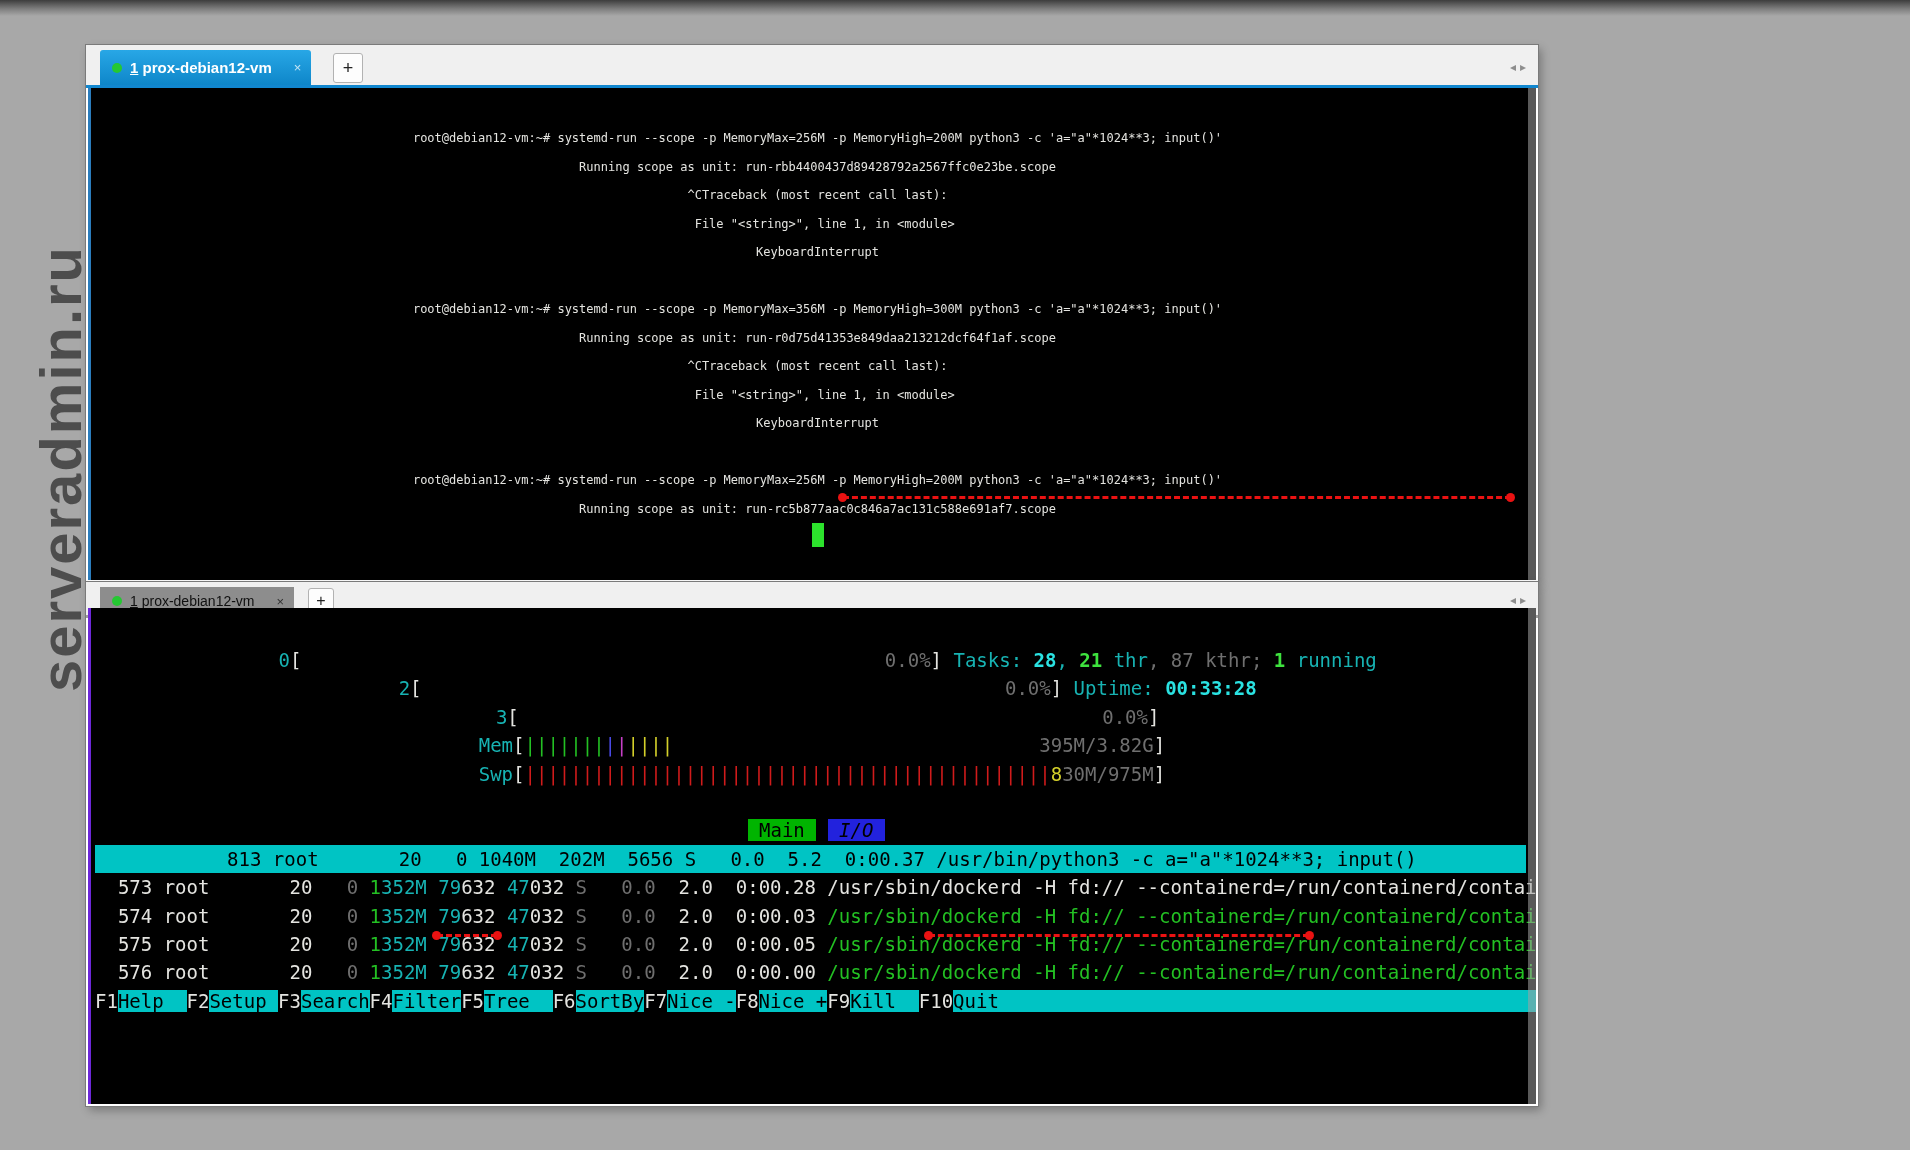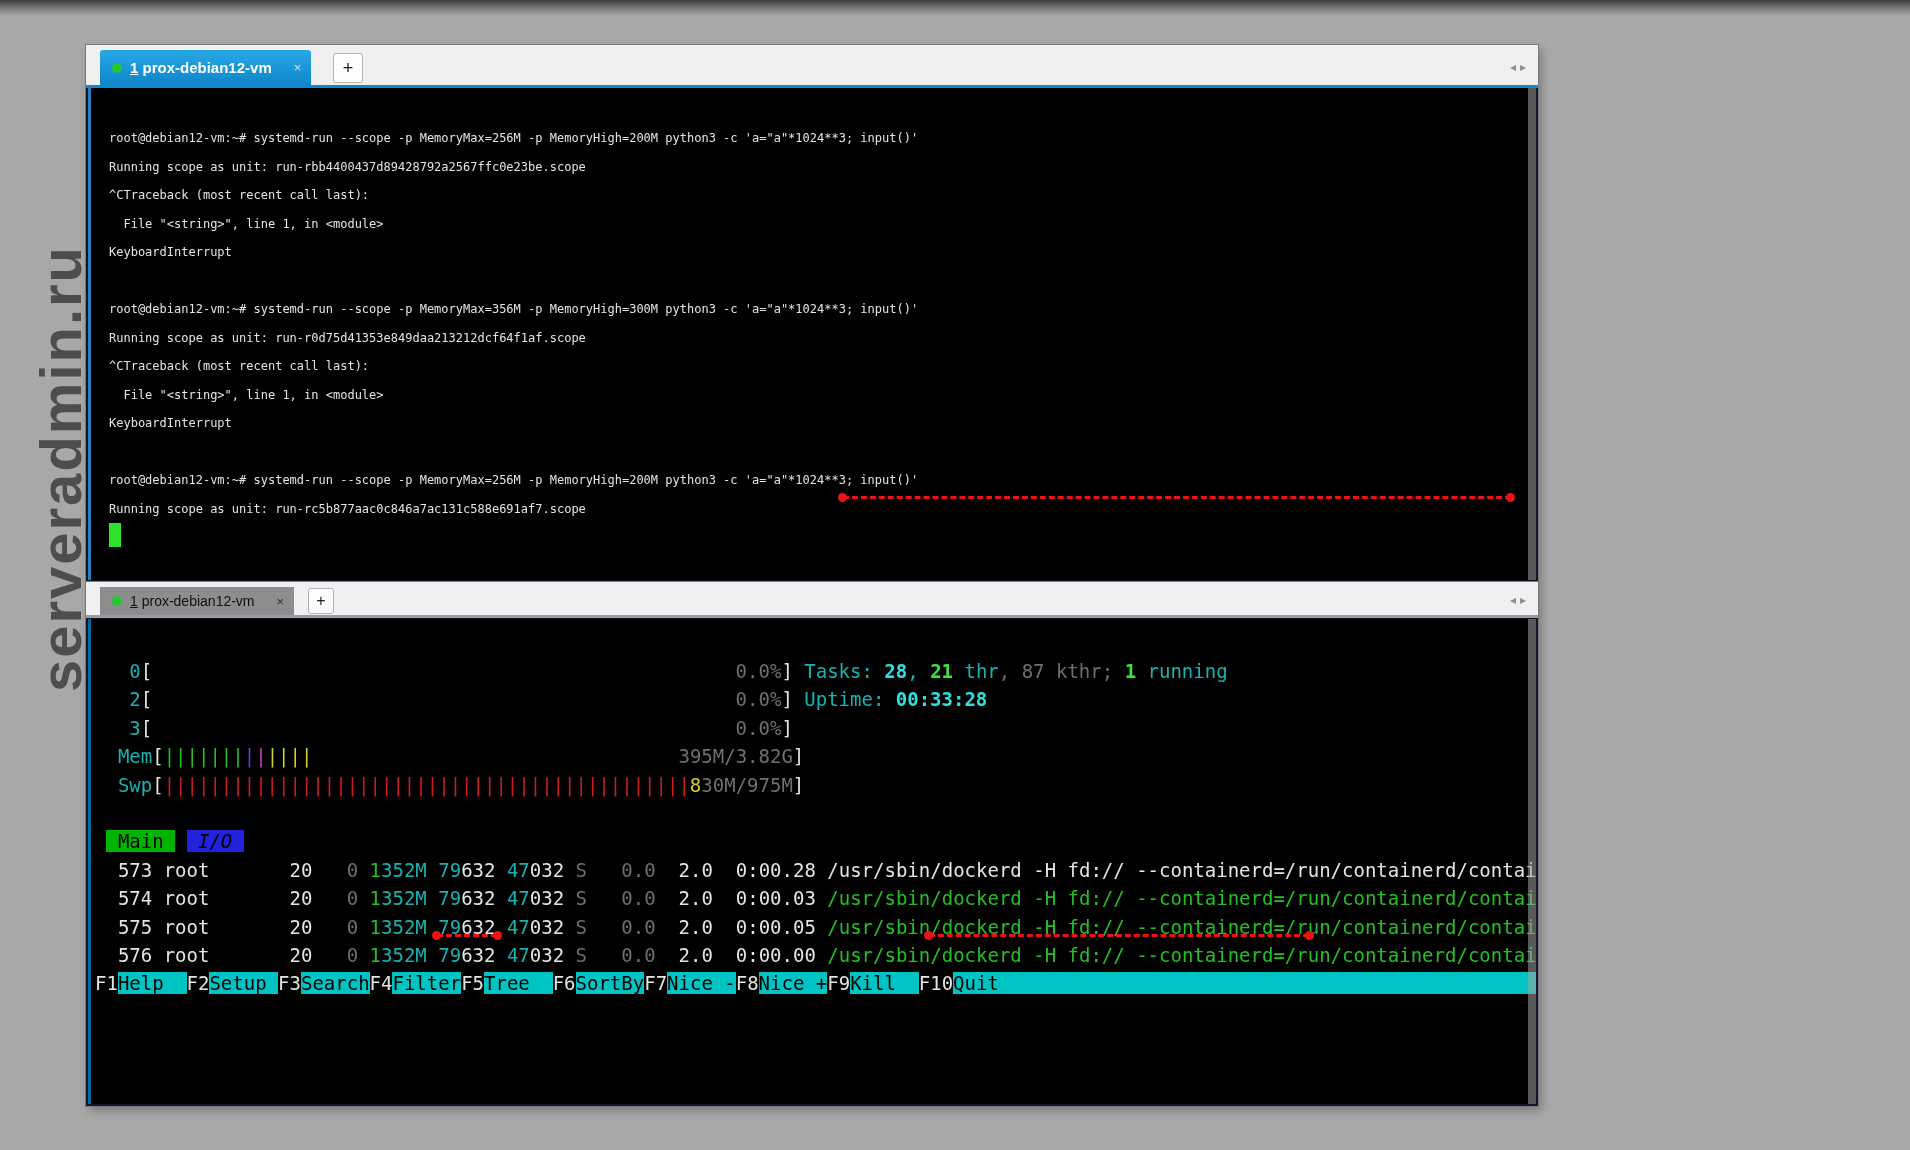--- a/index.html
+++ b/index.html
@@ -10,21 +10,21 @@
   }
   .top-shade{position:absolute;left:0;top:0;width:1910px;height:16px;
     background:linear-gradient(#3d3d3d,#7e7e7e 55%,#a8a8a8);}
   
   .watermark{
     position:absolute;left:-250px;top:435px;width:620px;text-align:center;
     transform:rotate(-90deg);
     font-size:58px;font-weight:bold;color:#4d4d4d;letter-spacing:2px;
   }
   
-  .win{position:absolute;background:#0f172a;box-shadow:0 0 0 1px #7a7a7a, 3px 4px 9px rgba(0,0,0,.30);}
+  .win{position:absolute;background:#ffffff;box-shadow:0 0 0 1px #7a7a7a, 3px 4px 9px rgba(0,0,0,.30);text-align:center;}
   #win-top{left:86px;top:45px;width:1452px;height:537px;}
   #win-bottom{left:86px;top:582px;width:1452px;height:524px;}
   
   .tabbar{position:relative;width:100%;background:#f0f0f0;}
   #win-top .tabbar{height:43px;}
   #win-bottom .tabbar{height:36px;}
   .tabstrip{position:absolute;left:0;bottom:0;width:100%;height:3px;}
   #win-top .tabstrip{background:#1187cf;}
   #win-bottom .tabstrip{background:#9c9c9c;}
   .tab{position:absolute;top:5px;display:flex;align-items:center;gap:8px;padding:0 10px 0 12px;cursor:default;}
@@ -34,21 +34,21 @@
   .tab-idx{text-decoration:underline;}
   .tab-close{font-size:13px;opacity:.75;margin-left:14px;font-weight:normal;}
   .newtab{position:absolute;display:flex;align-items:center;justify-content:center;
     background:#fdfdfd;border:1px solid #b2b2b2;border-radius:3px;color:#222;}
   #win-top .newtab{left:247px;top:8px;width:28px;height:28px;font-size:18px;}
   #win-bottom .newtab{left:222px;top:6px;width:24px;height:24px;font-size:16px;}
   .navarrows{position:absolute;right:8px;top:50%;transform:translateY(-50%);color:#8d8d8d;font-size:12px;letter-spacing:4px;}
   
   .term{position:absolute;left:2px;right:2px;bottom:2px;background:#000;overflow:hidden;}
   #win-top .term{top:43px;border-left:3px solid #2b7dbd;}
-  #win-bottom .term{top:37px;border-left:3px solid #0369a1;}
+  #win-bottom .term{top:26px;border-left:3px solid #6d28d9;}
   .term .gutter{position:absolute;right:0;top:0;bottom:0;width:8px;background:#a3a3a3;opacity:.55;}
   #term1-content{position:absolute;left:18px;top:36px;right:10px;
     font-family:"DejaVu Sans Mono", monospace;font-size:12px;line-height:28.5px;color:#e4e4e0;}
   #term2-content{position:absolute;left:4px;top:38px;right:10px;
     font-family:"DejaVu Sans Mono", monospace;font-size:19px;line-height:28.4px;color:#e4e4e0;}
   .tline,.hline{white-space:pre;}
   .cursor{display:inline-block;width:12px;height:24px;background:#2ce22c;vertical-align:-4px;}
   
   .s-w{color:#e4e4e0;}
   .s-t{color:#e4e4e0;}
@@ -127,20 +127,21 @@
   <div class="term">
     <div id="term2-content">
       <div>
           <div class="hline"><span class="s-cy">   0</span><span class="s-w">[</span><span class="s-t">                                                   </span><span class="s-gr">0.0%</span><span class="s-w">] </span><span class="s-cy">Tasks: </span><span class="s-cyb">28</span><span class="s-cy">, </span><span class="s-gb">21</span><span class="s-cy"> thr</span><span class="s-gr">, 87 kthr; </span><span class="s-gb">1</span><span class="s-cy"> running</span></div>
           <div class="hline"><span class="s-cy">   2</span><span class="s-w">[</span><span class="s-t">                                                   </span><span class="s-gr">0.0%</span><span class="s-w">] </span><span class="s-cy">Uptime: </span><span class="s-cyb">00:33:28</span></div>
           <div class="hline"><span class="s-cy">   3</span><span class="s-w">[</span><span class="s-t">                                                   </span><span class="s-gr">0.0%</span><span class="s-w">]</span></div>
           <div class="hline"><span class="s-cy">  Mem</span><span class="s-w">[</span><span class="s-g">|||||||</span><span class="s-bl">|</span><span class="s-m">|</span><span class="s-y">||||</span><span class="s-t">                                </span><span class="s-gr">395M/3.82G</span><span class="s-w">]</span></div>
           <div class="hline"><span class="s-cy">  Swp</span><span class="s-w">[</span><span class="s-r">||||||||||||||||||||||||||||||||||||||||||||||</span><span class="s-y">8</span><span class="s-gr">30M/975M</span><span class="s-w">]</span></div>
           <div class="hline"><span class="s-t"> </span></div>
           <div class="hline"><span class="s-t"> </span><span class="s-kg"> Main </span><span class="s-t"> </span><span class="s-kb"> I/O </span></div>
+          <div class="hline hl-sel"><span class="s-k">  813 root       20   0 1040M  202M  5656 S   0.0  5.2  0:00.37 /usr/bin/python3 -c a="a"*1024**3; input()</span></div>
           <div class="hline"><span class="s-w">  573 root       20 </span><span class="s-gr">  0</span><span class="s-w"> </span><span class="s-g">1</span><span class="s-cy">352M</span><span class="s-w"> </span><span class="s-cy">79</span><span class="s-w">632</span><span class="s-w"> </span><span class="s-cy">47</span><span class="s-w">032</span><span class="s-w"> </span><span class="s-gr">S</span><span class="s-w"> </span><span class="s-gr">  0.0</span><span class="s-w"> </span><span class="s-w"> 2.0</span><span class="s-w">  0:00.28 </span><span class="s-w">/usr/sbin/dockerd -H fd:// --containerd=/run/containerd/containerd.sock</span></div>
           <div class="hline"><span class="s-w">  574 root       20 </span><span class="s-gr">  0</span><span class="s-w"> </span><span class="s-g">1</span><span class="s-cy">352M</span><span class="s-w"> </span><span class="s-cy">79</span><span class="s-w">632</span><span class="s-w"> </span><span class="s-cy">47</span><span class="s-w">032</span><span class="s-w"> </span><span class="s-gr">S</span><span class="s-w"> </span><span class="s-gr">  0.0</span><span class="s-w"> </span><span class="s-w"> 2.0</span><span class="s-w">  0:00.03 </span><span class="s-g">/usr/sbin/dockerd -H fd:// --containerd=/run/containerd/containerd.sock</span></div>
           <div class="hline"><span class="s-w">  575 root       20 </span><span class="s-gr">  0</span><span class="s-w"> </span><span class="s-g">1</span><span class="s-cy">352M</span><span class="s-w"> </span><span class="s-cy">79</span><span class="s-w">632</span><span class="s-w"> </span><span class="s-cy">47</span><span class="s-w">032</span><span class="s-w"> </span><span class="s-gr">S</span><span class="s-w"> </span><span class="s-gr">  0.0</span><span class="s-w"> </span><span class="s-w"> 2.0</span><span class="s-w">  0:00.05 </span><span class="s-g">/usr/sbin/dockerd -H fd:// --containerd=/run/containerd/containerd.sock</span></div>
           <div class="hline"><span class="s-w">  576 root       20 </span><span class="s-gr">  0</span><span class="s-w"> </span><span class="s-g">1</span><span class="s-cy">352M</span><span class="s-w"> </span><span class="s-cy">79</span><span class="s-w">632</span><span class="s-w"> </span><span class="s-cy">47</span><span class="s-w">032</span><span class="s-w"> </span><span class="s-gr">S</span><span class="s-w"> </span><span class="s-gr">  0.0</span><span class="s-w"> </span><span class="s-w"> 2.0</span><span class="s-w">  0:00.00 </span><span class="s-g">/usr/sbin/dockerd -H fd:// --containerd=/run/containerd/containerd.sock</span></div>
           <div class="hline"><span class="s-fk">F1</span><span class="s-kc">Help  </span><span class="s-fk">F2</span><span class="s-kc">Setup </span><span class="s-fk">F3</span><span class="s-kc">Search</span><span class="s-fk">F4</span><span class="s-kc">Filter</span><span class="s-fk">F5</span><span class="s-kc">Tree  </span><span class="s-fk">F6</span><span class="s-kc">SortBy</span><span class="s-fk">F7</span><span class="s-kc">Nice -</span><span class="s-fk">F8</span><span class="s-kc">Nice +</span><span class="s-fk">F9</span><span class="s-kc">Kill  </span><span class="s-fk">F10</span><span class="s-kc">Quit</span><span class="s-kc">                                                  </span></div>
         </div>
     </div>
     <div class="gutter"></div>
   </div>
 </div>

